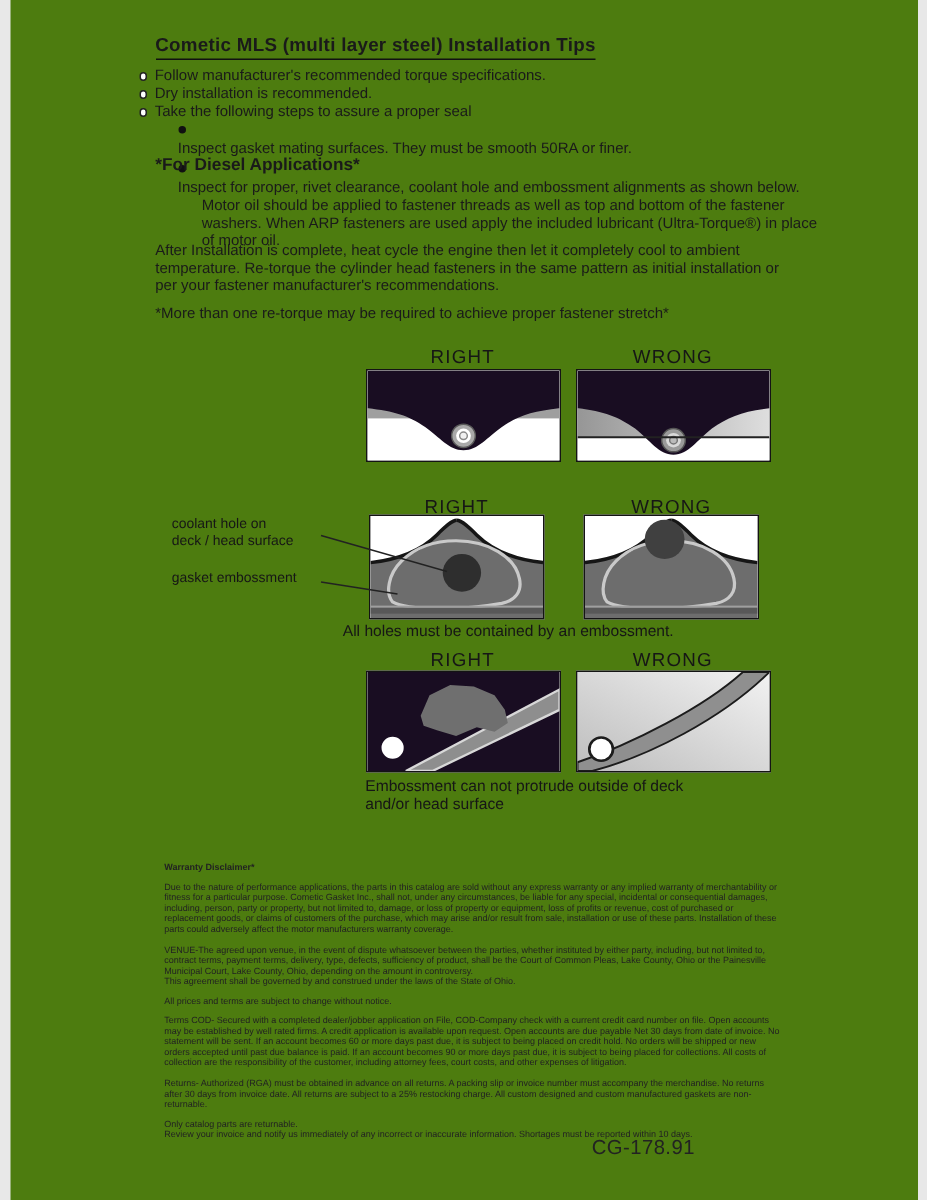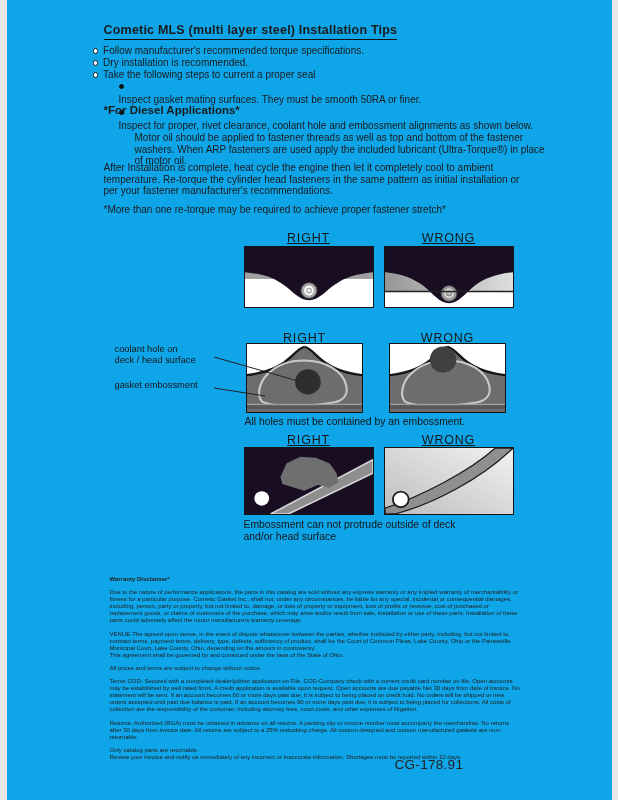--- a/index.html
+++ b/index.html
@@ -1,38 +1,38 @@
 <!DOCTYPE html>
 <html><head>
 <meta charset="utf-8">
 <style>
   html,body{margin:0;padding:0;background:#e8e8e8;}
   .page{
     position:relative;width:605px;height:800px;margin:0 auto;
-    background:#0ea5e9;font-family:"Liberation Sans",sans-serif;color:#1a1a1a;
+    background:#4d7c0f;font-family:"Liberation Sans",sans-serif;color:#1a1a1a;
     overflow:hidden;
   }
   .title{
     position:absolute;left:97px;top:23px;font-size:12.5px;font-weight:bold;
     letter-spacing:.2px;border-bottom:1.8px solid #111;padding-bottom:2px;
   }
   .bullets{position:absolute;left:86px;top:45px;width:442px;font-size:10px;line-height:11.8px;}
   .bullet{display:flex;gap:5px;}
   .bullet .marker{
     flex:none;width:3.6px;height:3.6px;border:1px solid #222;border-radius:50%;
     margin-top:3.4px;background:#fff;
   }
   .bullet.sub{margin-left:26px;flex-direction:column;}
   .bullet.sub .marker{background:#111;border-color:#111;}
   .diesel-heading{position:absolute;left:97px;top:104px;font-size:11.5px;font-weight:bold;}
   .para{position:absolute;left:97px;width:418px;font-size:10px;line-height:11.6px;}
   .para.p1{top:132px;margin-left:31px;}
   .para.p2{top:162px;}
   .para.p3{top:204px;}
-  .dlabel{position:absolute;font-size:12.5px;letter-spacing:.8px;text-align:center;width:130px;color:#161616;text-decoration:underline;}
+  .dlabel{position:absolute;font-size:12.5px;letter-spacing:.8px;text-align:center;width:130px;color:#161616;}
   .panel{position:absolute;border:1.6px solid #141414;box-sizing:border-box;background:#fff;}
   .panel svg{display:block;width:100%;height:100%;}
   .caption{position:absolute;font-size:10.4px;line-height:12.2px;white-space:pre-line;color:#161616;}
   .dia-side-label{
     position:absolute;left:108px;width:98px;text-align:left;
     font-size:9.3px;line-height:11px;color:#161616;
   }
   .leader-overlay{position:absolute;left:205px;top:352px;width:100px;height:48px;z-index:5;}
   .fineprint{position:absolute;left:103px;top:576px;width:412px;font-size:6px;line-height:7.1px;color:#222;}
   .fineprint .fp-head{font-weight:bold;margin:0 0 6px 0;}
@@ -50,21 +50,21 @@
     <div class="bullet">
       <span class="marker"></span>
       <span>Follow manufacturer's recommended torque specifications.</span>
     </div>
     <div class="bullet">
       <span class="marker"></span>
       <span>Dry installation is recommended.</span>
     </div>
     <div class="bullet">
       <span class="marker"></span>
-      <span>Take the following steps to current a proper seal</span>
+      <span>Take the following steps to assure a proper seal</span>
     </div>
     <div class="bullet sub">
       <span class="marker"></span>
       <span>Inspect gasket mating surfaces.  They must be smooth 50RA or finer.</span>
     </div>
     <div class="bullet sub">
       <span class="marker"></span>
       <span>Inspect for proper, rivet clearance, coolant hole and embossment alignments as shown below.</span>
     </div>
   </div>
@@ -140,21 +140,21 @@
       <rect width="117" height="70" fill="#ffffff"></rect>
       <path d="M0,32 C18,30 34,24 45,13 C50,8 55,3 58.5,3 C62,3 67,8 72,13 C83,24 99,30 117,32 V70 H0 Z" fill="#6d6d6d"></path>
       <path d="M0,32 C18,30 34,24 45,13 C50,8 55,3 58.5,3" fill="none" stroke="#161616" stroke-width="2.4"></path>
       <path d="M117,32 C99,30 83,24 72,13 C67,8 62,3 58.5,3" fill="none" stroke="#161616" stroke-width="2.4"></path>
       <path d="M15,59 C10,53 12,40 21,31 C30,22 43,17 58,17 C80,17 98,28 101,43 C103,52 98,58 89,60 C62,65 25,65 15,59 Z" fill="none" stroke="#c9c9c9" stroke-width="2.2"></path>
       <circle cx="54" cy="16" r="13.5" fill="#404040"></circle>
       <rect y="61.5" width="117" height="1.5" fill="#9f9f9f"></rect>
       <rect y="63" width="117" height="4" fill="#585858"></rect>
     </svg>
   </div>
-  <div class="caption" style="left:238px;top:416px;width:300px;">All holes must be contained by an embossment.</div>
+  <div class="caption" style="left:222px;top:416px;width:300px;">All holes must be contained by an embossment.</div>
 
   <div class="dlabel" style="left:237px;top:433px;">RIGHT</div>
   <div class="dlabel" style="left:377px;top:433px;">WRONG</div>
 
   <div class="panel" style="left:237px;top:447px;width:130px;height:68px;">
     <svg viewBox="0 0 130 68" preserveAspectRatio="none">
       <rect width="130" height="68" fill="#190d22"></rect>
       <path d="M26,68 L130,12 L130,26 L44,68 Z" fill="#8e8e8e" stroke="#d8d8d8" stroke-width="1.6"></path>
       <path d="M36,30 L42,16 L56,9 L72,10 L86,16 L93,26 L95,35 L86,41 L74,38 L60,44 L47,40 L38,37 Z" fill="#6f6f6f"></path>
       <circle cx="17" cy="52" r="7.5" fill="#ffffff"></circle>

